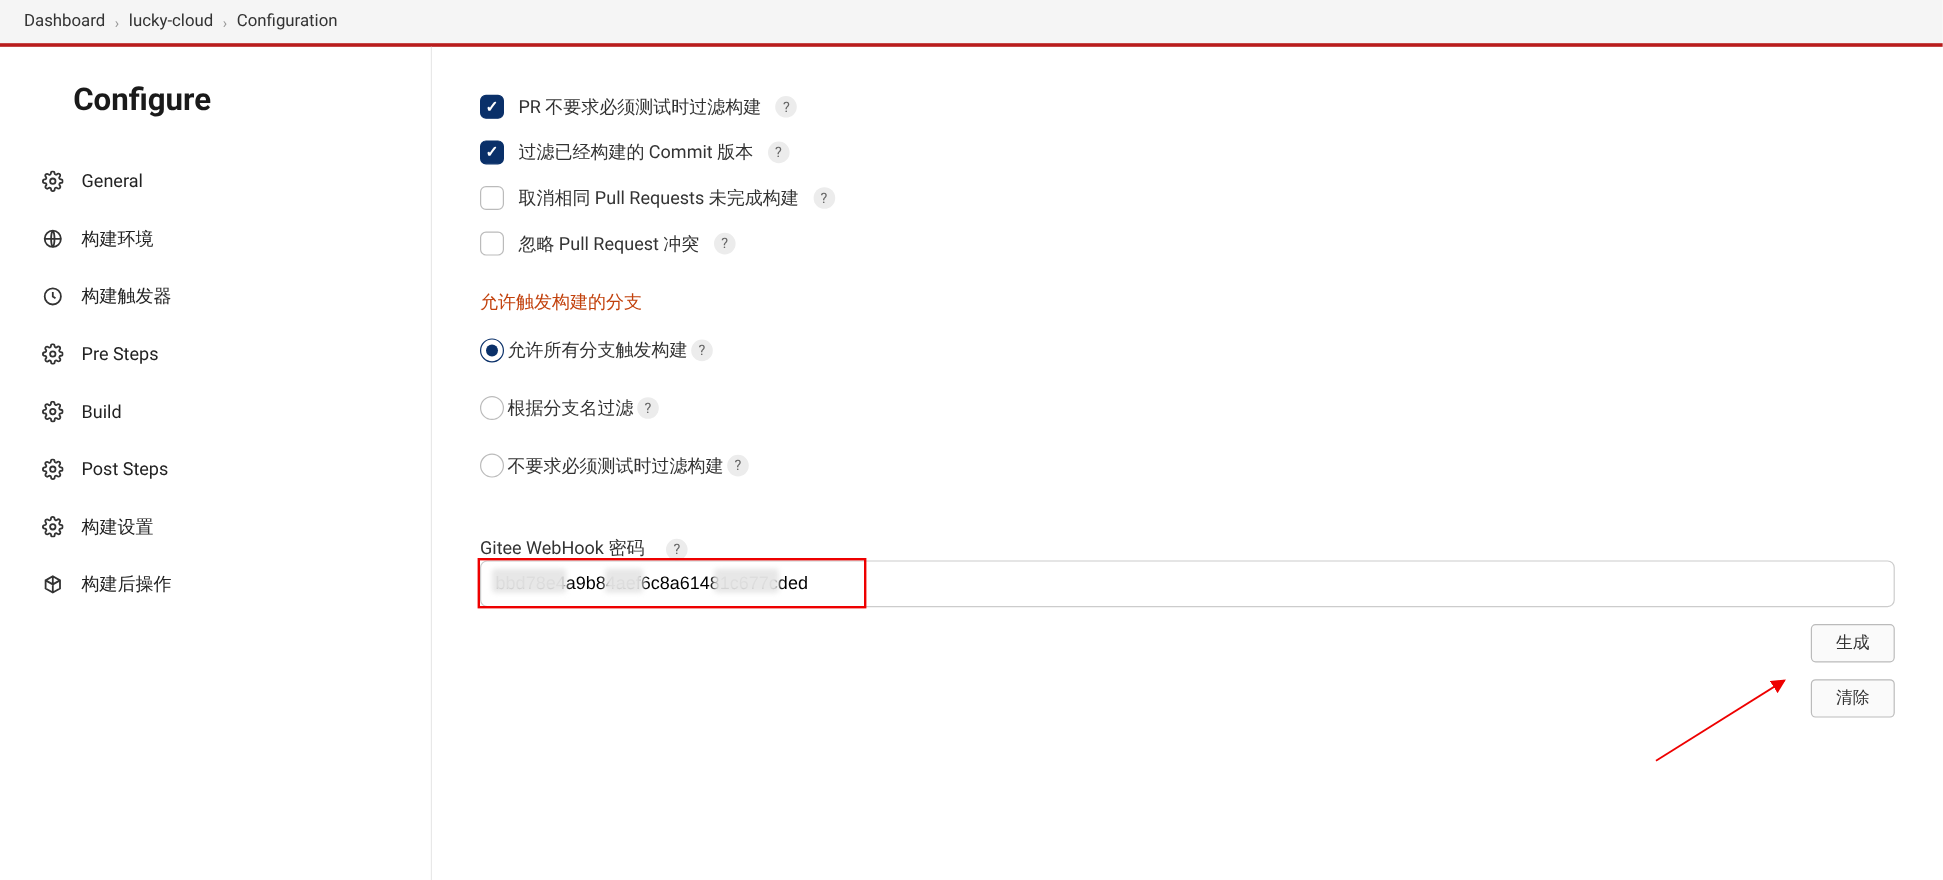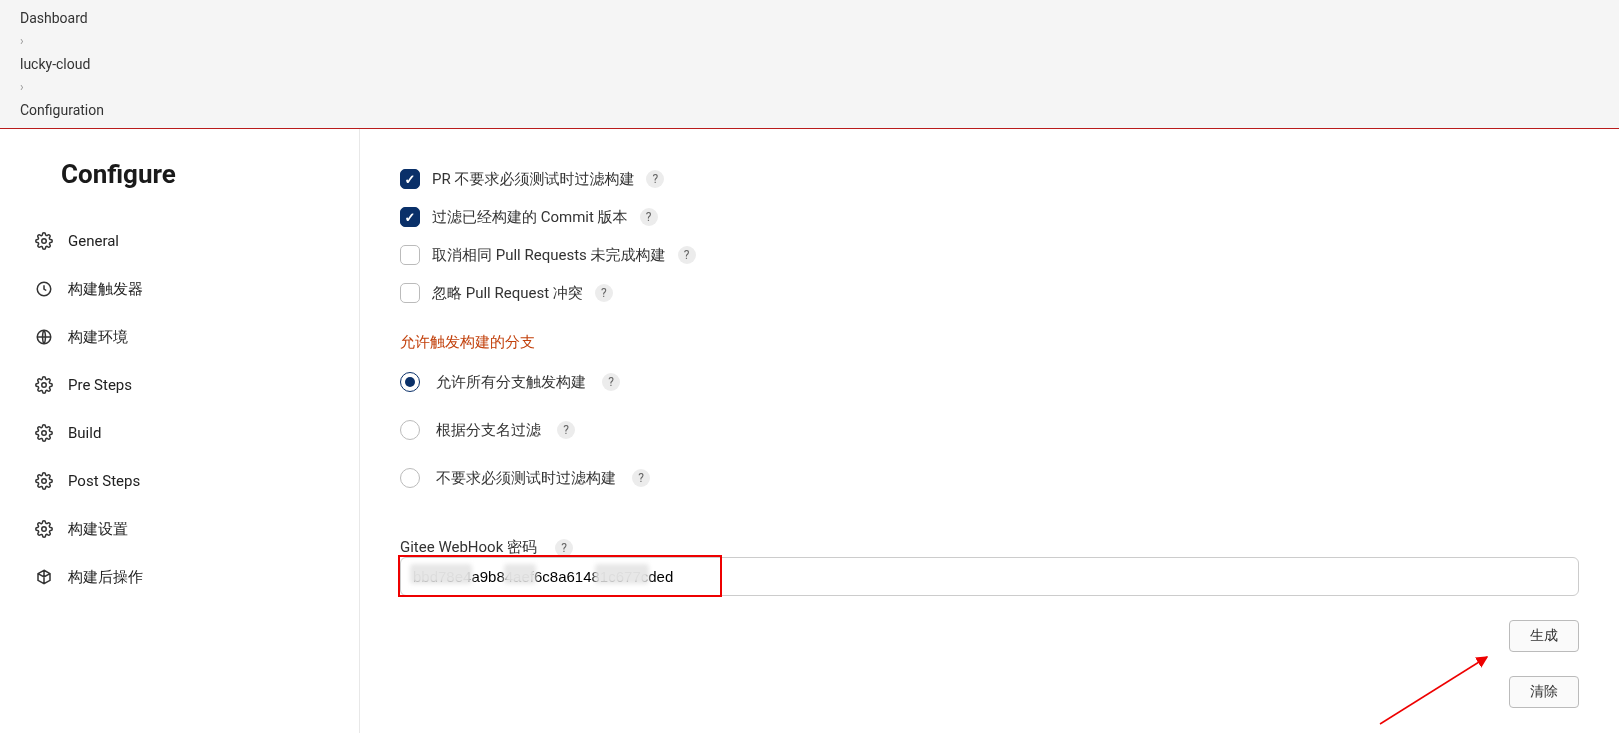--- a/index.html
+++ b/index.html
@@ -1,26 +1,25 @@
 <!DOCTYPE html>
 <html><head>
   <meta charset="utf-8">
   <style>
     * { box-sizing: border-box; margin: 0; padding: 0; }
     body { font-family: -apple-system, BlinkMacSystemFont, "Segoe UI", Roboto, "Helvetica Neue", Arial, sans-serif; background: #fff; color: #333; }
     
     .breadcrumb-bar {
       background: #f5f5f5;
       padding: 10px 20px;
-      border-bottom: 1px solid #b91c1c;
+      border-bottom: 3px solid #b91c1c;
       font-size: 14px;
       display: flex;
-      align-items: flex-start;
+      align-items: flex-end;
       gap: 8px;
-      flex-direction: column;
     }
     .breadcrumb-item { color: #333; cursor: pointer; }
     .breadcrumb-sep { color: #999; font-size: 12px; }
     
     .container { display: flex; }
     
     .sidebar {
       width: 360px;
       padding: 30px 20px 20px 20px;
       border-right: 1px solid #e8e8e8;
@@ -129,21 +128,21 @@
     
     .section-label {
       font-size: 15px;
       margin: 30px 0 20px 0;
       color: #c2410c;
     }
     
     .radio-row {
       display: flex;
       align-items: center;
-      gap: 16px;
+      gap: 3px;
       margin-bottom: 28px;
       font-size: 15px;
     }
     
     .webhook-label-row {
       display: flex;
       align-items: center;
       gap: 18px;
       margin-top: 50px;
       margin-bottom: 0;
@@ -198,21 +197,21 @@
       height: 20px;
       background: rgba(230,230,230,0.96);
       filter: blur(2px);
       border-radius: 3px;
       pointer-events: none;
     }
     
     .btn-row {
       display: flex;
       justify-content: flex-end;
-      margin-top: 24px;
+      margin-top: 14px;
     }
     .btn {
       border: 1px solid #bbb;
       background: #fafafa;
       padding: 6px 20px;
       font-size: 14px;
       border-radius: 4px;
       cursor: pointer;
       color: #333;
     }
@@ -243,33 +242,33 @@
               <circle cx="12" cy="12" r="3"></circle>
               <path d="M19.4 15a1.65 1.65 0 0 0 .33 1.82l.06.06a2 2 0 1 1-2.83 2.83l-.06-.06a1.65 1.65 0 0 0-1.82-.33 1.65 1.65 0 0 0-1 1.51V21a2 2 0 1 1-4 0v-.09a1.65 1.65 0 0 0-1-1.51 1.65 1.65 0 0 0-1.82.33l-.06.06a2 2 0 1 1-2.83-2.83l.06-.06a1.65 1.65 0 0 0 .33-1.82 1.65 1.65 0 0 0-1.51-1H3a2 2 0 1 1 0-4h.09a1.65 1.65 0 0 0 1.51-1 1.65 1.65 0 0 0-.33-1.82l-.06-.06a2 2 0 1 1 2.83-2.83l.06.06a1.65 1.65 0 0 0 1.82.33h0a1.65 1.65 0 0 0 1-1.51V3a2 2 0 1 1 4 0v.09a1.65 1.65 0 0 0 1 1.51h0a1.65 1.65 0 0 0 1.82-.33l.06-.06a2 2 0 1 1 2.83 2.83l-.06.06a1.65 1.65 0 0 0-.33 1.82v0a1.65 1.65 0 0 0 1.51 1H21a2 2 0 1 1 0 4h-.09a1.65 1.65 0 0 0-1.51 1z"></path>
             </svg>
         </span>
         <span>General</span>
       </li>
       <li class="sidebar-item">
         <span class="sidebar-icon">
           <svg viewBox="0 0 24 24" fill="none" stroke="currentColor" stroke-width="2">
               <circle cx="12" cy="12" r="9"></circle>
+              <path d="M3 12h18M12 3c2.5 3 2.5 15 0 18M12 3c-2.5 3-2.5 15 0 18"></path>
+            </svg>
+        </span>
+        <span>构建环境</span>
+      </li>
+      <li class="sidebar-item">
+        <span class="sidebar-icon">
+          <svg viewBox="0 0 24 24" fill="none" stroke="currentColor" stroke-width="2">
+              <circle cx="12" cy="12" r="9"></circle>
               <path d="M12 7v5l3 2"></path>
             </svg>
         </span>
         <span>构建触发器</span>
-      </li>
-      <li class="sidebar-item">
-        <span class="sidebar-icon">
-          <svg viewBox="0 0 24 24" fill="none" stroke="currentColor" stroke-width="2">
-              <circle cx="12" cy="12" r="9"></circle>
-              <path d="M3 12h18M12 3c2.5 3 2.5 15 0 18M12 3c-2.5 3-2.5 15 0 18"></path>
-            </svg>
-        </span>
-        <span>构建环境</span>
       </li>
       <li class="sidebar-item">
         <span class="sidebar-icon">
           <svg viewBox="0 0 24 24" fill="none" stroke="currentColor" stroke-width="2">
               <circle cx="12" cy="12" r="3"></circle>
               <path d="M19.4 15a1.65 1.65 0 0 0 .33 1.82l.06.06a2 2 0 1 1-2.83 2.83l-.06-.06a1.65 1.65 0 0 0-1.82-.33 1.65 1.65 0 0 0-1 1.51V21a2 2 0 1 1-4 0v-.09a1.65 1.65 0 0 0-1-1.51 1.65 1.65 0 0 0-1.82.33l-.06.06a2 2 0 1 1-2.83-2.83l.06-.06a1.65 1.65 0 0 0 .33-1.82 1.65 1.65 0 0 0-1.51-1H3a2 2 0 1 1 0-4h.09a1.65 1.65 0 0 0 1.51-1 1.65 1.65 0 0 0-.33-1.82l-.06-.06a2 2 0 1 1 2.83-2.83l.06.06a1.65 1.65 0 0 0 1.82.33h0a1.65 1.65 0 0 0 1-1.51V3a2 2 0 1 1 4 0v.09a1.65 1.65 0 0 0 1 1.51h0a1.65 1.65 0 0 0 1.82-.33l.06-.06a2 2 0 1 1 2.83 2.83l-.06.06a1.65 1.65 0 0 0-.33 1.82v0a1.65 1.65 0 0 0 1.51 1H21a2 2 0 1 1 0 4h-.09a1.65 1.65 0 0 0-1.51 1z"></path>
             </svg>
         </span>
         <span>Pre Steps</span>
       </li>

